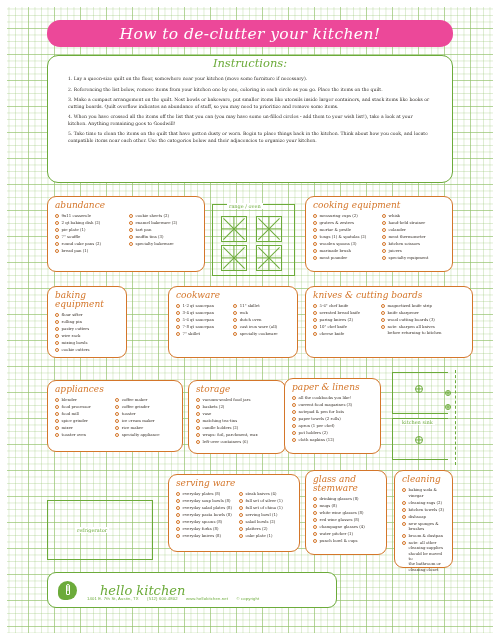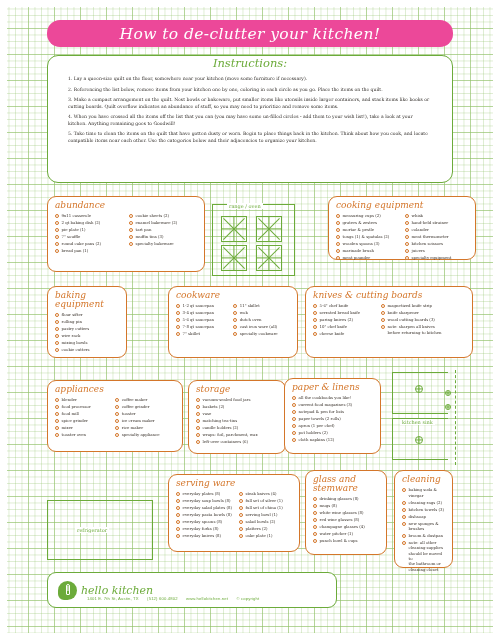--- a/index.html
+++ b/index.html
@@ -205,22 +205,22 @@
   }
   #logo-mark .sp::after {
     content: ""; position: absolute; left: 50%; top: 1px;
     transform: translateX(-50%);
     width: 1.1px; height: 5px; background: #fff;
   }
   #footer .brand {
     color: #6cab3a;
     font-family: "DejaVu Serif", serif;
     font-style: italic;
-    font-size: 11px;
-    margin-left: 4px;
+    font-size: 13px;
+    margin-left: 23px;
   }
   #footer .contact {
     position: absolute;
     left: 39px; top: 23px;
     color: #6cab3a;
     font-family: "Liberation Sans", sans-serif;
     font-size: 4.2px;
     letter-spacing: .15px;
     white-space: nowrap;
   }
@@ -323,21 +323,21 @@
           <span class="item-label">muffin tins (3)</span>
         </div>
       <div class="item">
           <span class="bullet"></span>
           <span class="item-label">specialty bakeware</span>
         </div>
     </div>
   </div>
 </div>
 
-<div class="card" style="left:305px; top:196px; width:148px; height:64px;margin-left:23px;">
+<div class="card" style="left:305px; top:196px; width:148px; height:76px;">
   <div class="card-title">cooking equipment</div>
   <div class="cols">
     <div class="col" style="width:68px;">
       <div class="item">
           <span class="bullet"></span>
           <span class="item-label">measuring cups (2)</span>
         </div>
       <div class="item">
           <span class="bullet"></span>
           <span class="item-label">graters &amp; zesters</span>

